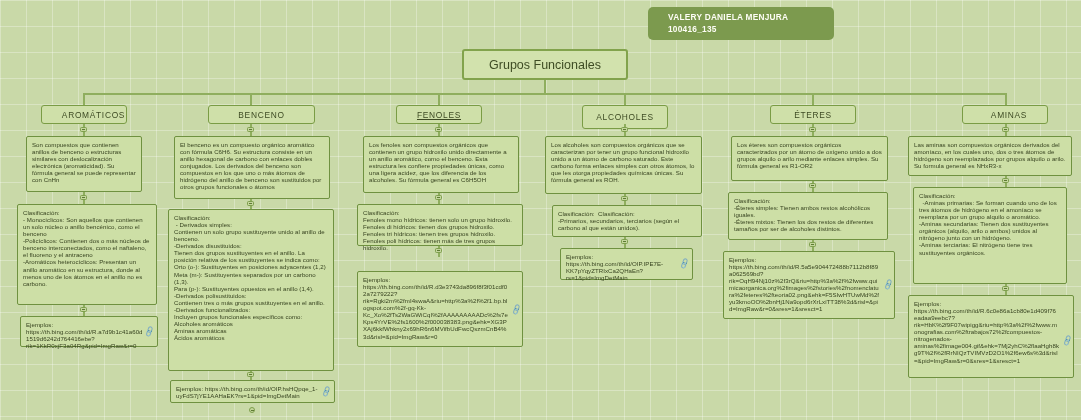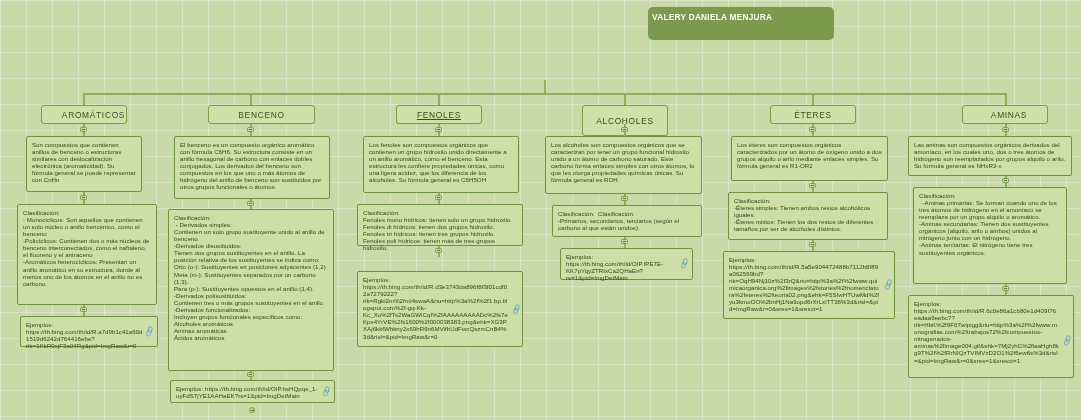--- a/index.html
+++ b/index.html
@@ -53,21 +53,21 @@
     display:flex; align-items:center; justify-content:center;
     font-size:12.5px;
     color:#3e4c24;
   }
 
   .name-badge {
     position:absolute;
     left:648px; top:7px; width:186px; height:33px;
     background:#7c9a4e;
     border-radius:5px;
-    padding:4px 4px;
+    padding:4px 20px;
     color:#fdfdf5;
     font-size:8.3px;
     line-height:1.45;
     font-weight:bold;
     letter-spacing:0.25px;
   }
   .name-badge div { white-space:nowrap; }
 
   
   .ln { position:absolute; background:#8fae5e; }
@@ -103,22 +103,26 @@
 
   .txt { white-space:pre-wrap; word-break:break-word; display:block; }
 </style>
 </head>
 <body>
 
 <div class="canvas">
 
   <div class="name-badge">
     <div>VALERY DANIELA MENJURA</div>
-  </div>
-
+    <div>100416_135</div>
+  </div>
+
+  <div class="center-node">
+    <span>Grupos Funcionales</span>
+  </div>
 
   <div class="ln v" style="left:544px; top:80px; height:14px;"></div>
   <div class="ln h" style="left:83px; top:93px; width:922px;"></div>
 
   <div class="ln v" style="left:83px;  top:93px; height:12px;"></div>
   <div class="ln v" style="left:250px; top:93px; height:12px;"></div>
   <div class="ln v" style="left:438px; top:93px; height:12px;"></div>
   <div class="ln v" style="left:624px; top:93px; height:12px;"></div>
   <div class="ln v" style="left:812px; top:93px; height:12px;"></div>
   <div class="ln v" style="left:1005px;top:93px; height:12px;"></div>
@@ -207,21 +211,21 @@
 Fenoles poli hídricos: tienen más de tres grupos hidroxilo.</span>
   </div>
   <div class="ln v" style="left:438px; top:246px; height:11px;"></div>
   <div class="knob" style="left:435px; top:248px;"></div>
 
   <div class="node link" style="left:357px; top:271px; width:166px; height:76px;">
     <span class="txt">Ejemplos: https://th.bing.com/th/id/R.d3e3743da896f8f3f01cdf02a7279222?rik=Rgki2m%2fmI4swaA&amp;riu=http%3a%2f%2f1.bp.blogspot.com%2f-gq-Kk-Kc_Xo%2fTs2WaGWiCqI%2fAAAAAAAAADc%2fs7eKps4YrVE%2fs1600%2f000038383.png&amp;ehk=XG3PXAj6kkfWhkny2x69hR6n6MVifbUdFwcQszmCnB4%3d&amp;risl=&amp;pid=ImgRaw&amp;r=0</span>
     <span class="linkicon" style="top:34px; right:1px;">🔗</span>
   </div>
 
-  <div class="branch-title" style="left:582px; top:105px; width:86px; height:31px;">
+  <div class="branch-title" style="left:582px; top:105px; width:86px; height:24px;">
     <span>ALCOHOLES</span>
   </div>
   <div class="ln v" style="left:624px; top:124px; height:12px;"></div>
   <div class="knob" style="left:621px; top:127px;"></div>
 
   <div class="node para" style="left:545px; top:136px; width:157px; height:58px;">
     <span class="txt">Los alcoholes son compuestos orgánicos que se caracterizan por tener un grupo funcional hidroxilo unido a un átomo de carbono saturado. Este carbono forma enlaces simples con otros átomos, lo que les otorga propiedades químicas únicas. Su fórmula general es ROH.</span>
   </div>
   <div class="ln v" style="left:624px; top:194px; height:11px;"></div>
   <div class="knob" style="left:621px; top:196px;"></div>

